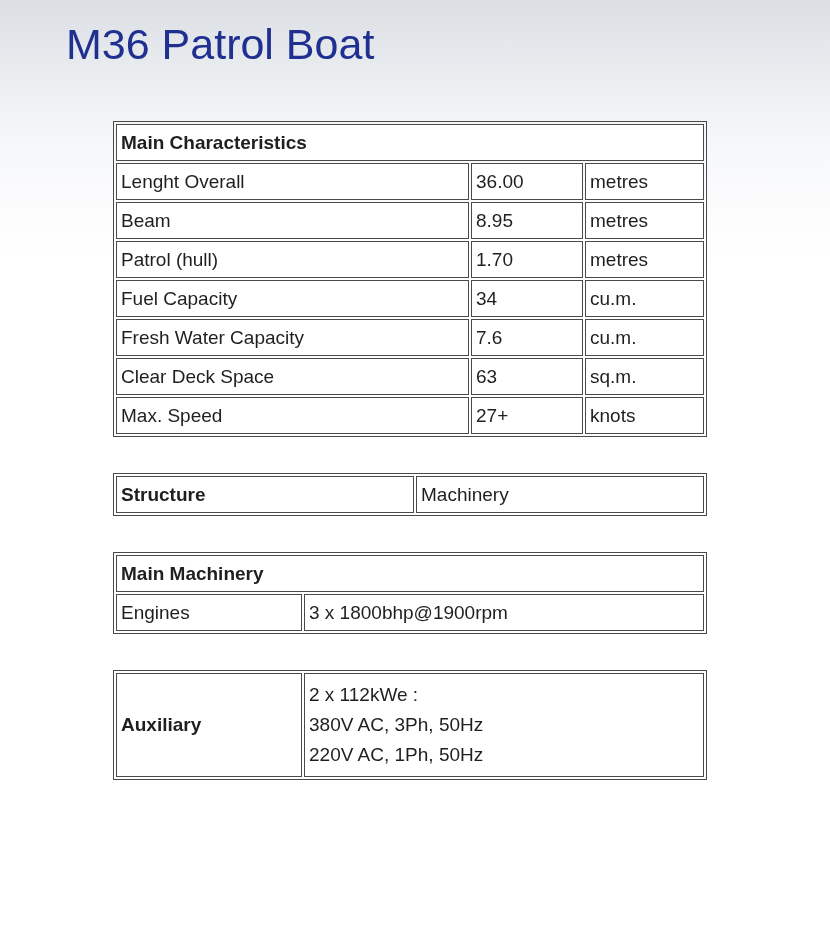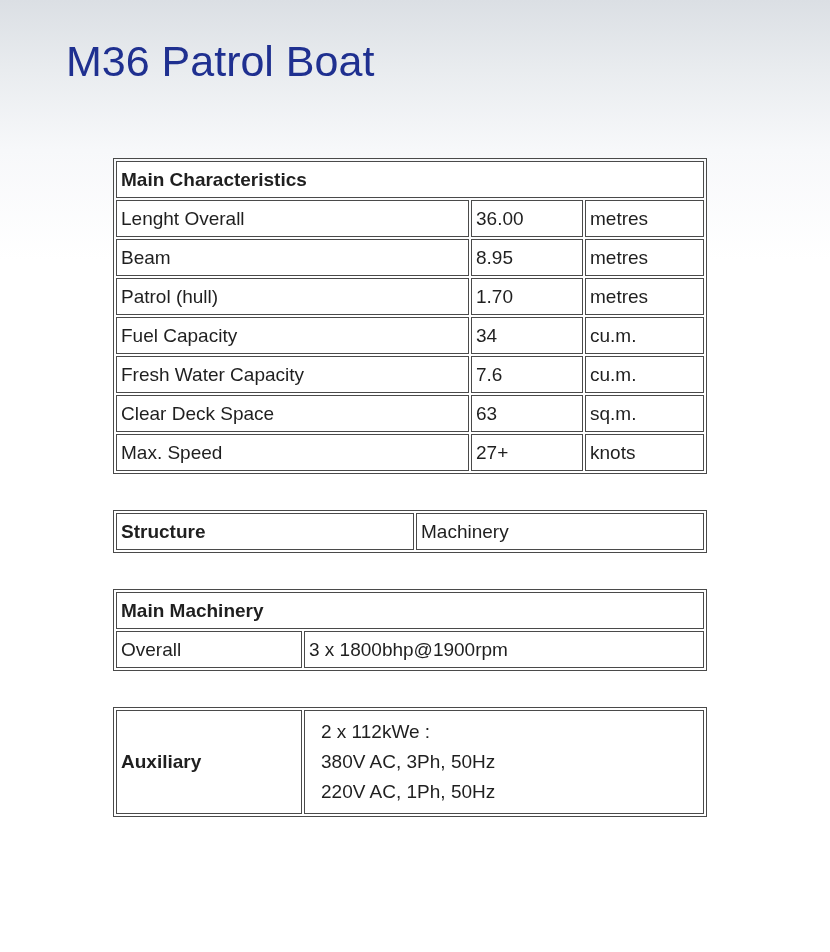--- a/index.html
+++ b/index.html
@@ -13,28 +13,28 @@
     font-family: "Liberation Sans", "DejaVu Sans", sans-serif;
     background: linear-gradient(180deg,
       var(--background-top, #dbdfe4) 0px,
       #e9ecef 70px,
       #f7f8fa 150px,
       var(--background-bottom, #ffffff) 260px,
       var(--background-bottom, #ffffff) 100%);
   }
   .page-title {
     margin: 0;
-    padding: 36px 0 0 66px;
+    padding: 19px 0 0 66px;
     font-size: 43px;
     line-height: 50px;
     font-weight: normal;
     color: var(--title-text, #1f3090);
   }
   .content {
-    margin: 72px 0 0 113px;
+    margin: 52px 0 0 113px;
     width: 586px;
   }
   table.spec {
     border-collapse: separate;
     border-spacing: 2px;
     border: 1px solid var(--table-border, #4a4a4a);
     width: 594px;
     table-layout: fixed;
     margin: 0 0 36px 0;
     font-size: 19px;
@@ -52,21 +52,21 @@
   }
   td.hdr { font-weight: bold; }
   
   table.t-main col.c1 { width: 353px; }
   table.t-main col.c2 { width: 112px; }
   table.t-structure col.c1 { width: 298px; }
   table.t-machinery col.c1, table.t-aux col.c1 { width: 186px; }
   
   table.t-aux td { height: auto; }
   table.t-aux td.aux-value {
-    padding: 6px 16px;
+    padding: 6px 4px;
     line-height: 30px;
     white-space: normal;
   }
 </style>
 </head>
 <body>
 
 <div class="page">
 
   <h1 class="page-title">M36 Patrol Boat</h1>
@@ -137,21 +137,21 @@
     <table class="spec t-machinery">
       <colgroup>
           <col class="c1">
           <col class="c2">
         </colgroup>
       <tbody>
         <tr>
           <td class="hdr" colspan="2">Main Machinery</td>
         </tr>
         <tr>
-          <td>Overall</td>
+          <td>Engines</td>
           <td>3 x 1800bhp@1900rpm</td>
         </tr>
       </tbody>
     </table>
 
     <table class="spec t-aux">
       <colgroup>
           <col class="c1">
           <col class="c2">
         </colgroup>

